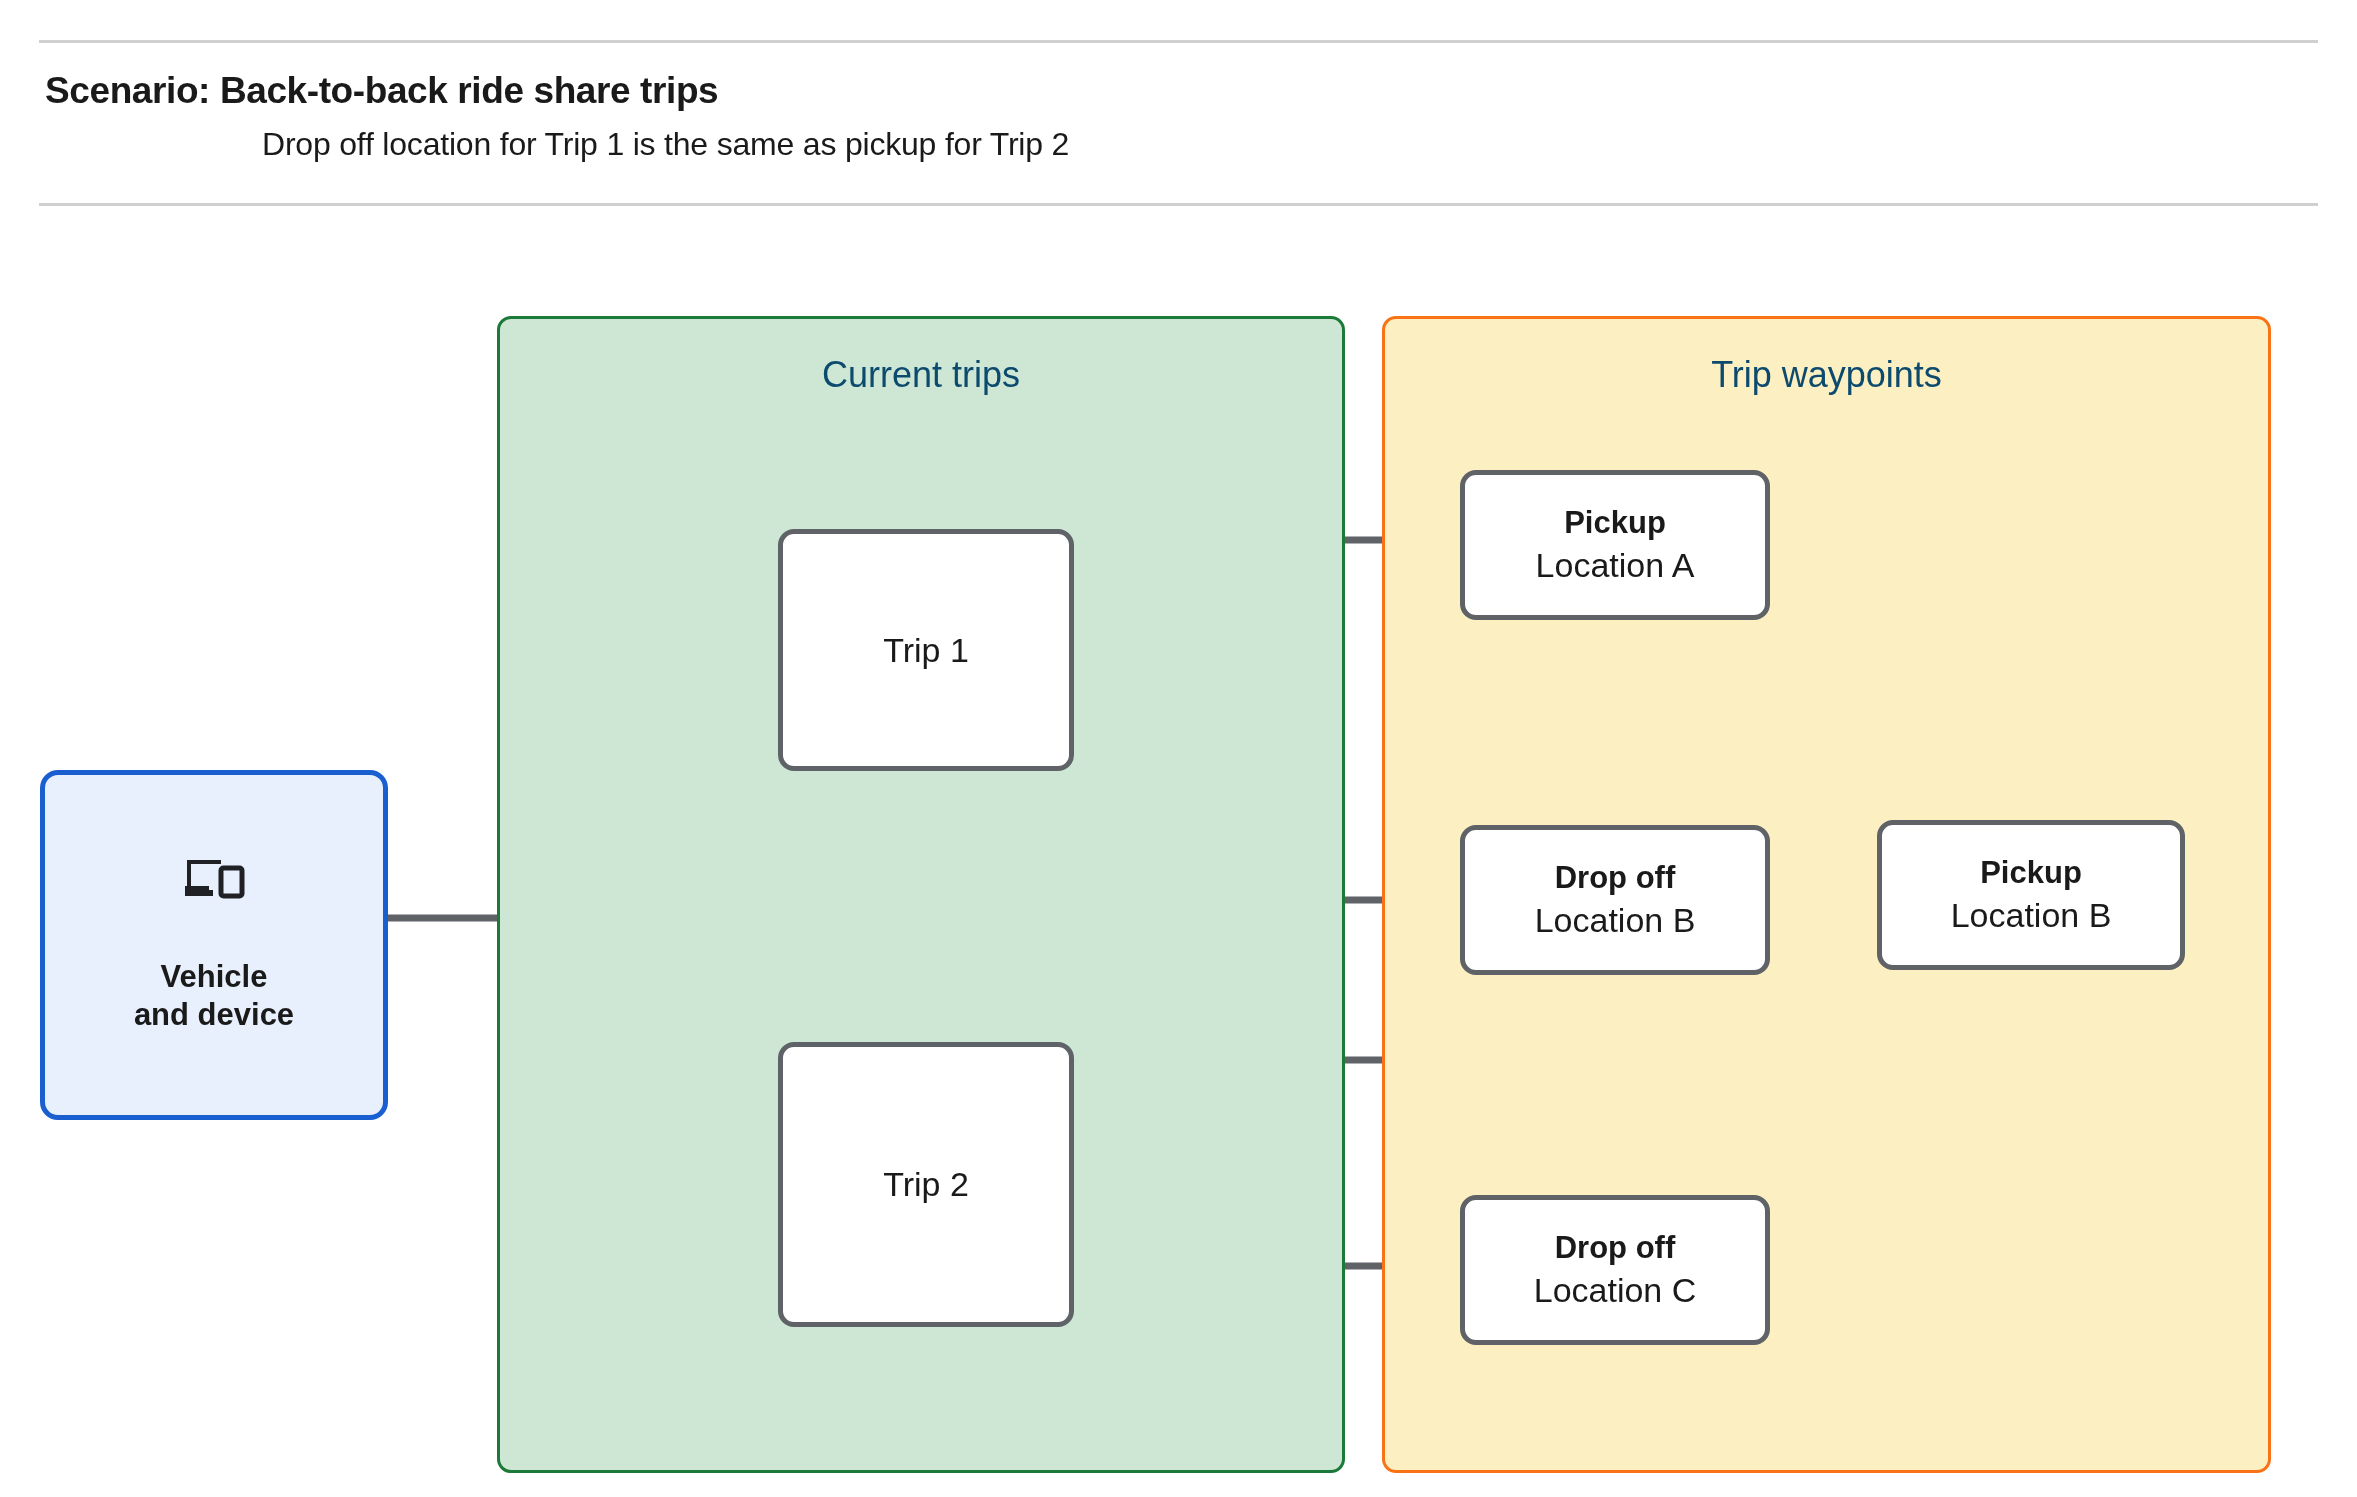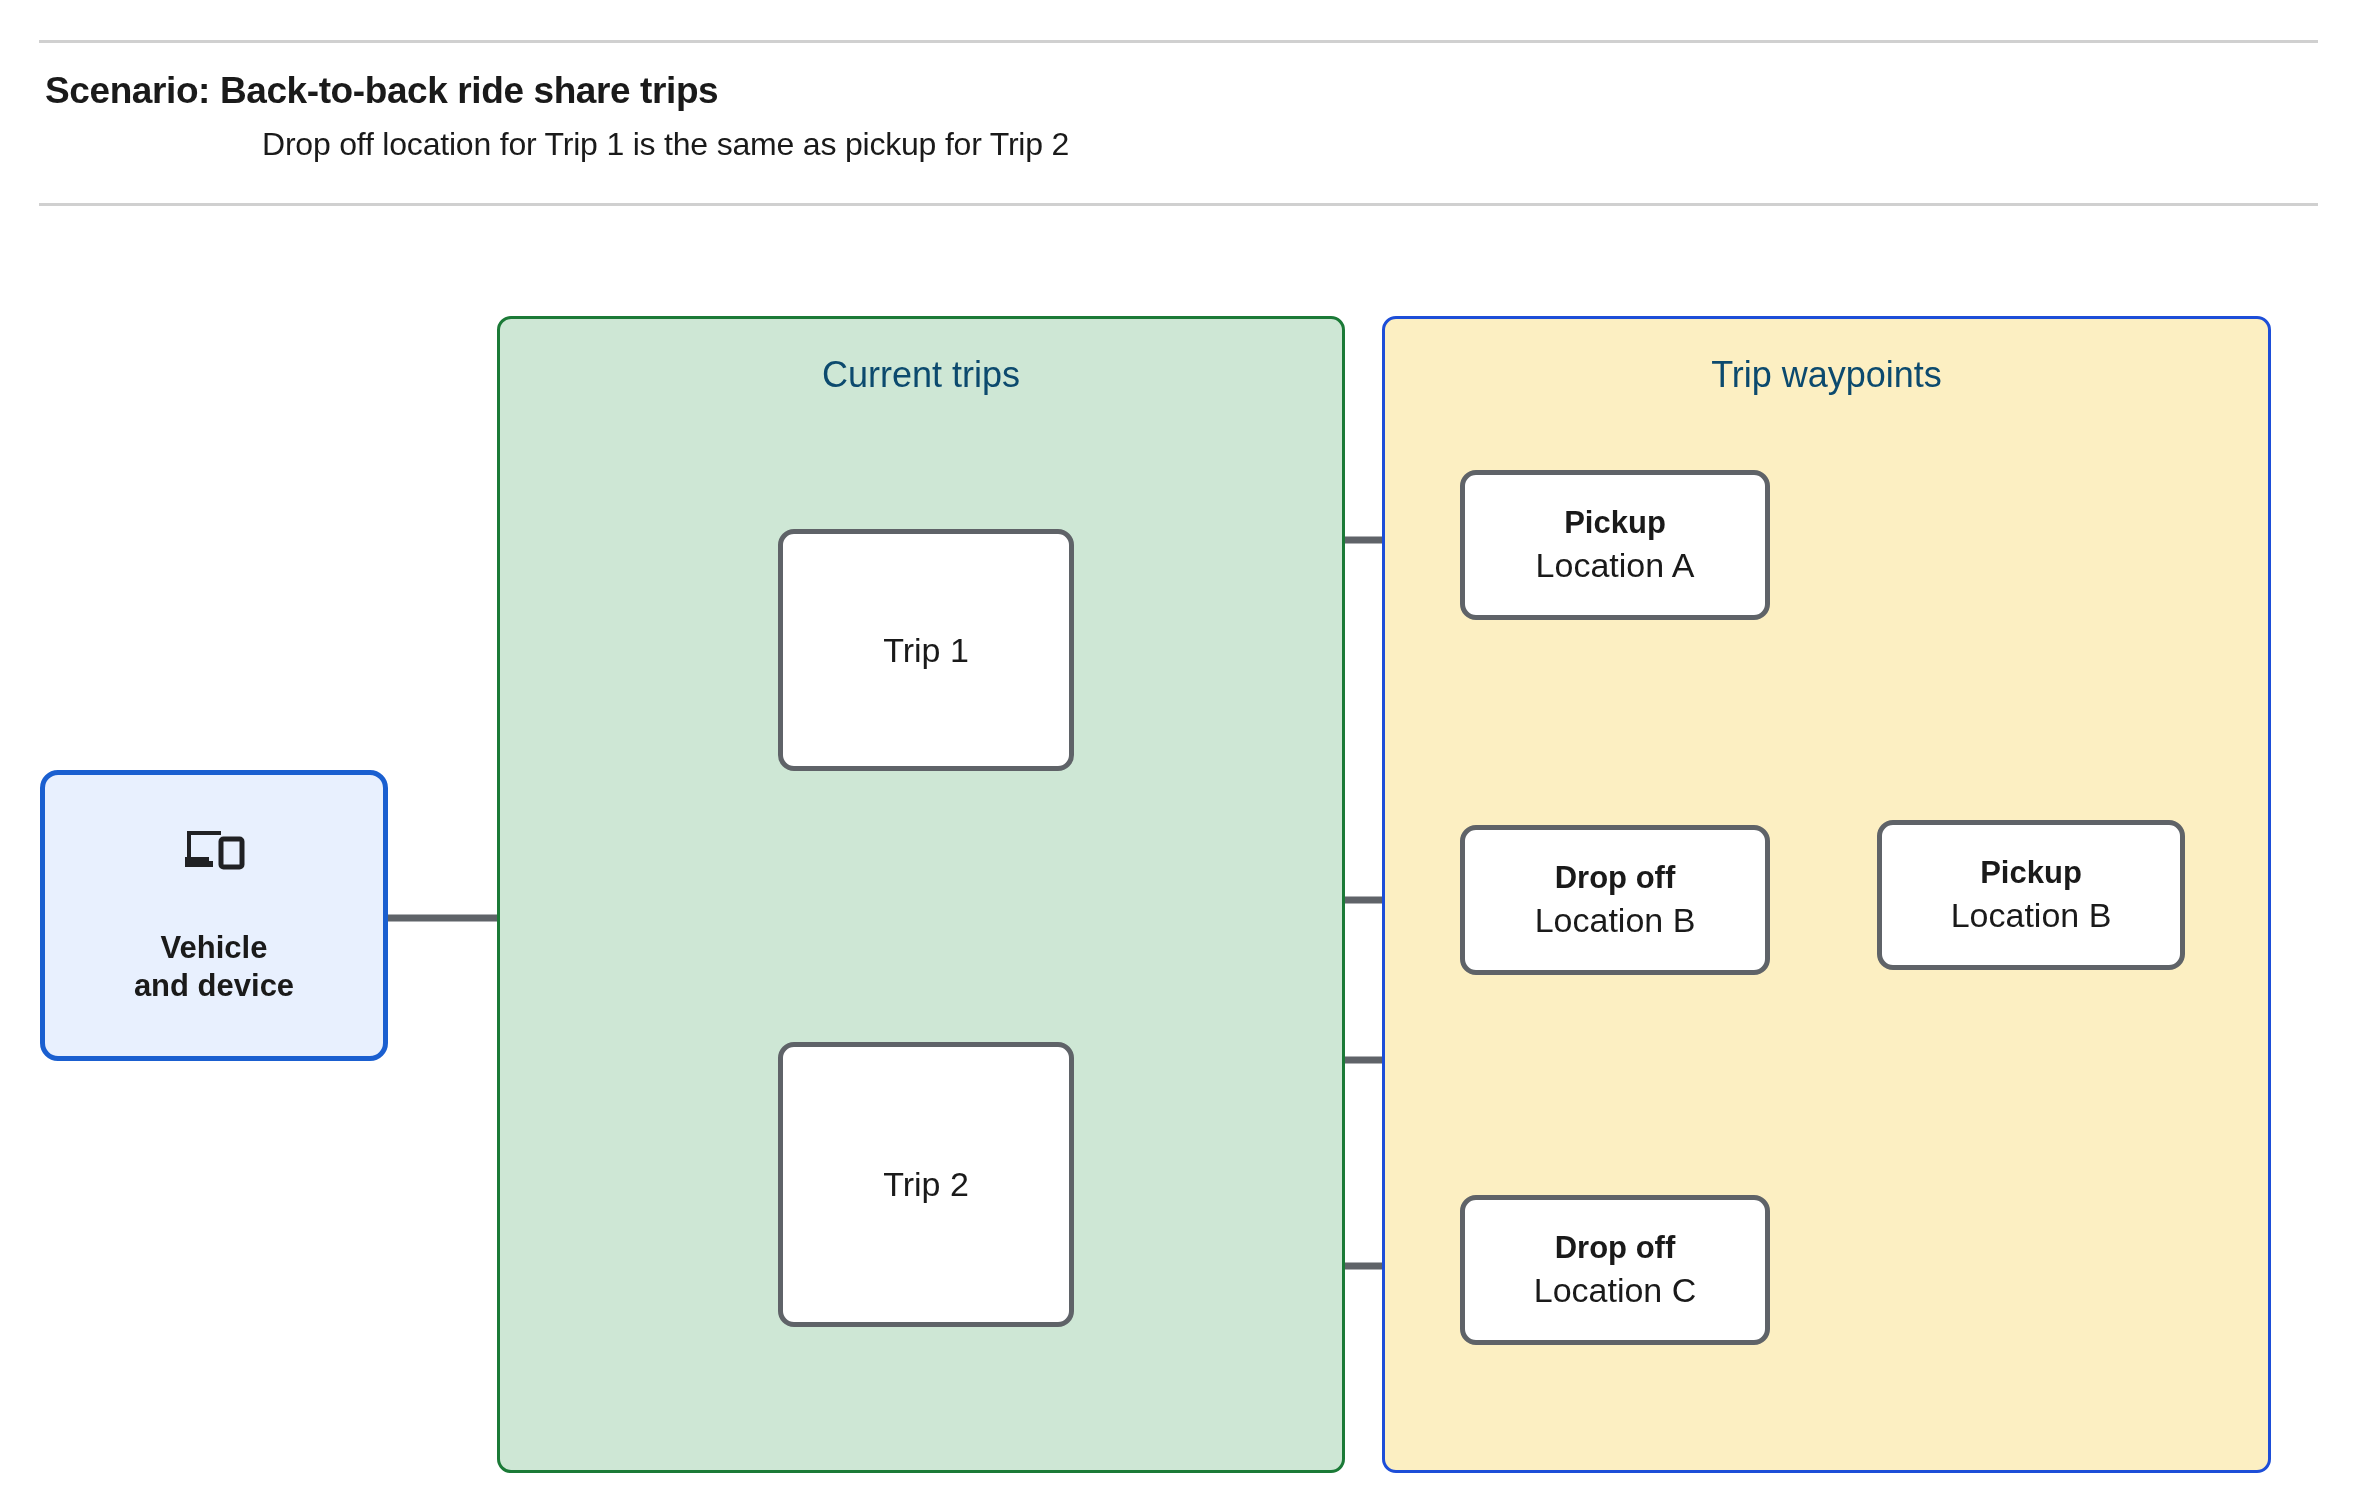--- a/index.html
+++ b/index.html
@@ -68,21 +68,21 @@
     height: 1157px;
     background: #cee7d5;
     border: 3px solid #1b7a37;
   }
   #group-trip-waypoints {
     left: 1382px;
     top: 316px;
     width: 889px;
     height: 1157px;
     background: #fcefc2;
-    border: 3px solid #1d4ed8;
+    border: 3px solid #f97316;
   }
   .group-title { top: 35px; }
 
   
   .node {
     position: absolute;
     box-sizing: border-box;
     background: #ffffff;
     border: 5px solid #5f6368;
     border-radius: 16px;
@@ -115,21 +115,21 @@
   #node-dropoff-b  { left: 1460px; top: 825px;  width: 310px; height: 150px; }
   #node-pickup-b   { left: 1877px; top: 820px;  width: 308px; height: 150px; }
   #node-dropoff-c  { left: 1460px; top: 1195px; width: 310px; height: 150px; }
 
   
   #node-vehicle-device {
     position: absolute;
     left: 40px;
     top: 770px;
     width: 348px;
-    height: 291px;
+    height: 350px;
     box-sizing: border-box;
     background: #e8f0fe;
     border: 5px solid #1a5fd0;
     border-radius: 18px;
     display: flex;
     flex-direction: column;
     align-items: center;
     justify-content: center;
   }
   #device-icon {

